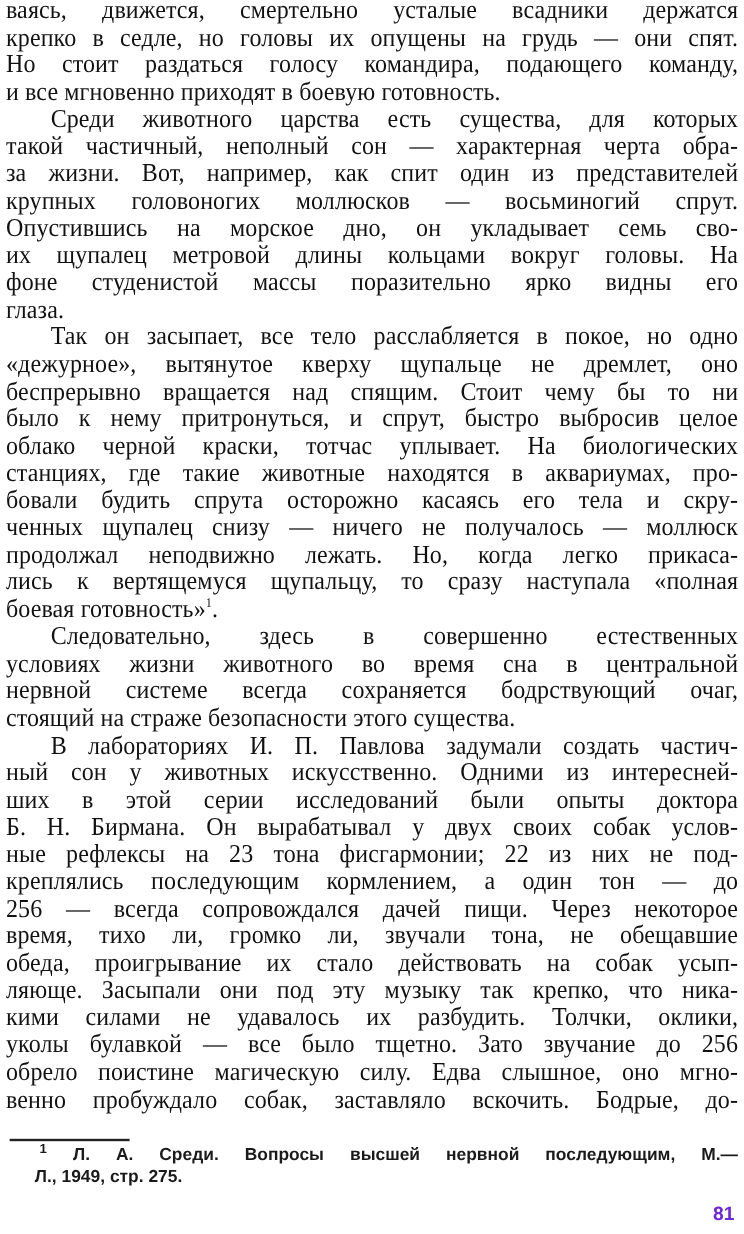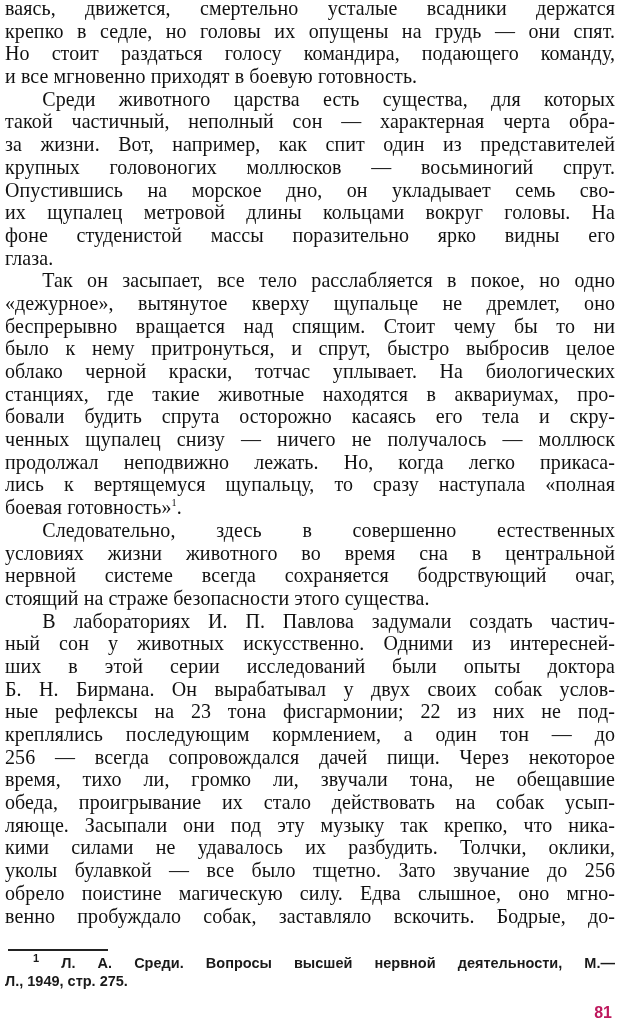--- a/index.html
+++ b/index.html
@@ -60,29 +60,29 @@
       font-weight: bold;
       color: #1a1a1a;
     }
     .footnote .fline {
       display: block;
       white-space: nowrap;
       text-align: justify;
       text-align-last: justify;
     }
     .footnote .fline.indent { padding-left: 28px; }
-    .footnote .fline.last { text-align-last: left; }
+    .footnote .fline.last { text-align-last: left; margin-left: 24px; }
     .page-number {
       position: absolute;
       right: 8px;
       top: 1004px;
       font-family: "Liberation Sans", "DejaVu Sans", sans-serif;
       font-weight: bold;
       font-size: 16px;
-      color: #be185d;
+      color: #6d28d9;
     }
     sup { font-size: 11px; line-height: 0; vertical-align: super; }
   </style>
 </head>
 <body>
 
 <div class="page">
 
   <div>
     <span class="line">ваясь, движется, смертельно усталые всадники держатся</span>
@@ -137,17 +137,17 @@
     <span class="line">кими силами не удавалось их разбудить. Толчки, оклики,</span>
     <span class="line">уколы булавкой — все было тщетно. Зато звучание до 256</span>
     <span class="line">обрело поистине магическую силу. Едва слышное, оно мгно-</span>
     <span class="line">венно пробуждало собак, заставляло вскочить. Бодрые, до-</span>
   </div>
 </div>
 
 <div class="footnote-rule"></div>
 
 <div class="footnote">
-  <span class="fline indent"><sup>1</sup> <span>Л. А. Среди.</span> <span>Вопросы высшей нервной деятельности, М.—</span></span>
+  <span class="fline indent"><sup>1</sup> <span>Л. А. Среди.</span> <span>Вопросы высшей нервной последующим, М.—</span></span>
   <span class="fline last">Л., 1949, стр. 275.</span>
 </div>
 
 <div class="page-number">81</div>
 
 </body></html>

